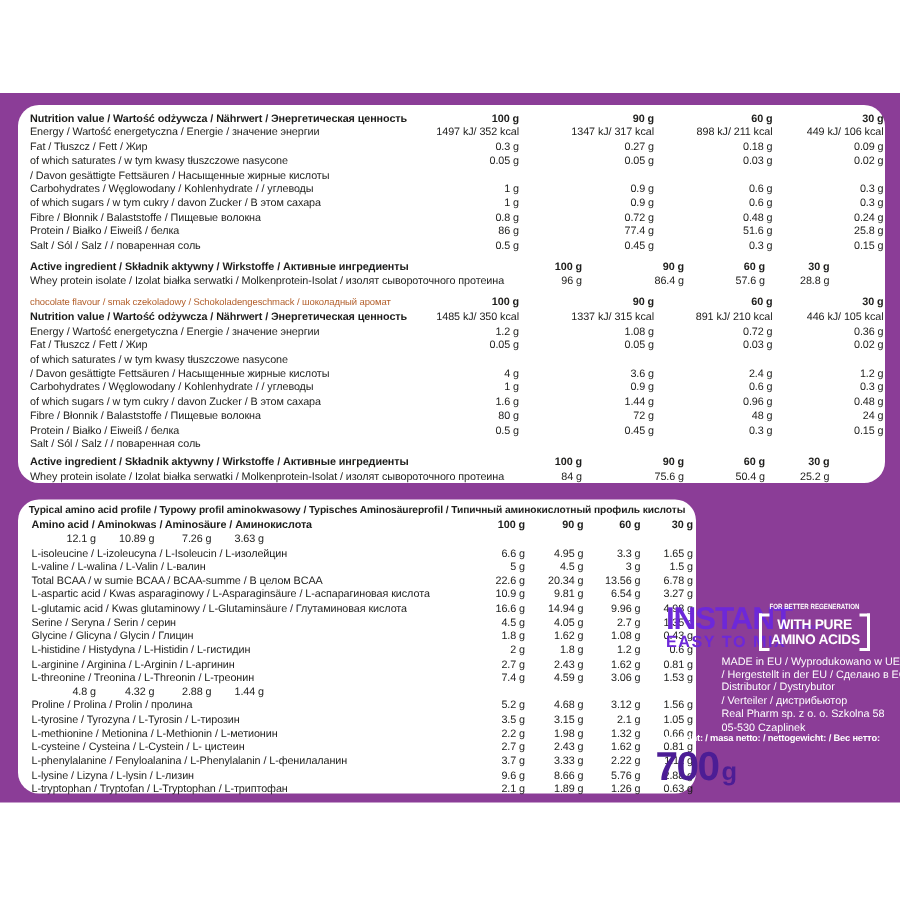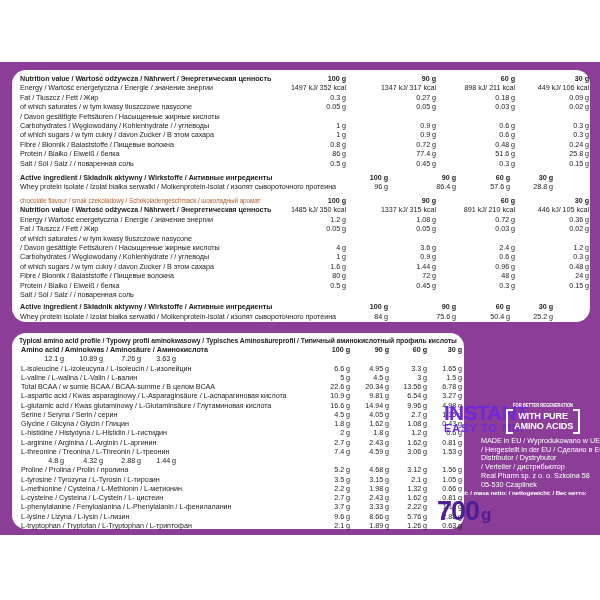--- a/index.html
+++ b/index.html
@@ -329,21 +329,21 @@
           <span class="vc m4">1.56 g</span>
         </div>
         <div class="trow">
           <span class="lbl">L-tyrosine / Tyrozyna / L-Tyrosin / L-тирозин</span>
           <span class="vc m1">3.5 g</span>
           <span class="vc m2">3.15 g</span>
           <span class="vc m3">2.1 g</span>
           <span class="vc m4">1.05 g</span>
         </div>
         <div class="trow">
-          <span class="lbl">L-methionine / Cysteina / L-Methionin / L-метионин</span>
+          <span class="lbl">L-methionine / Metionina / L-Methionin / L-метионин</span>
           <span class="vc m1">2.2 g</span>
           <span class="vc m2">1.98 g</span>
           <span class="vc m3">1.32 g</span>
           <span class="vc m4">0.66 g</span>
         </div>
         <div class="trow">
           <span class="lbl">L-cysteine / Cysteina / L-Cystein / L- цистеин</span>
           <span class="vc m1">2.7 g</span>
           <span class="vc m2">2.43 g</span>
           <span class="vc m3">1.62 g</span>

